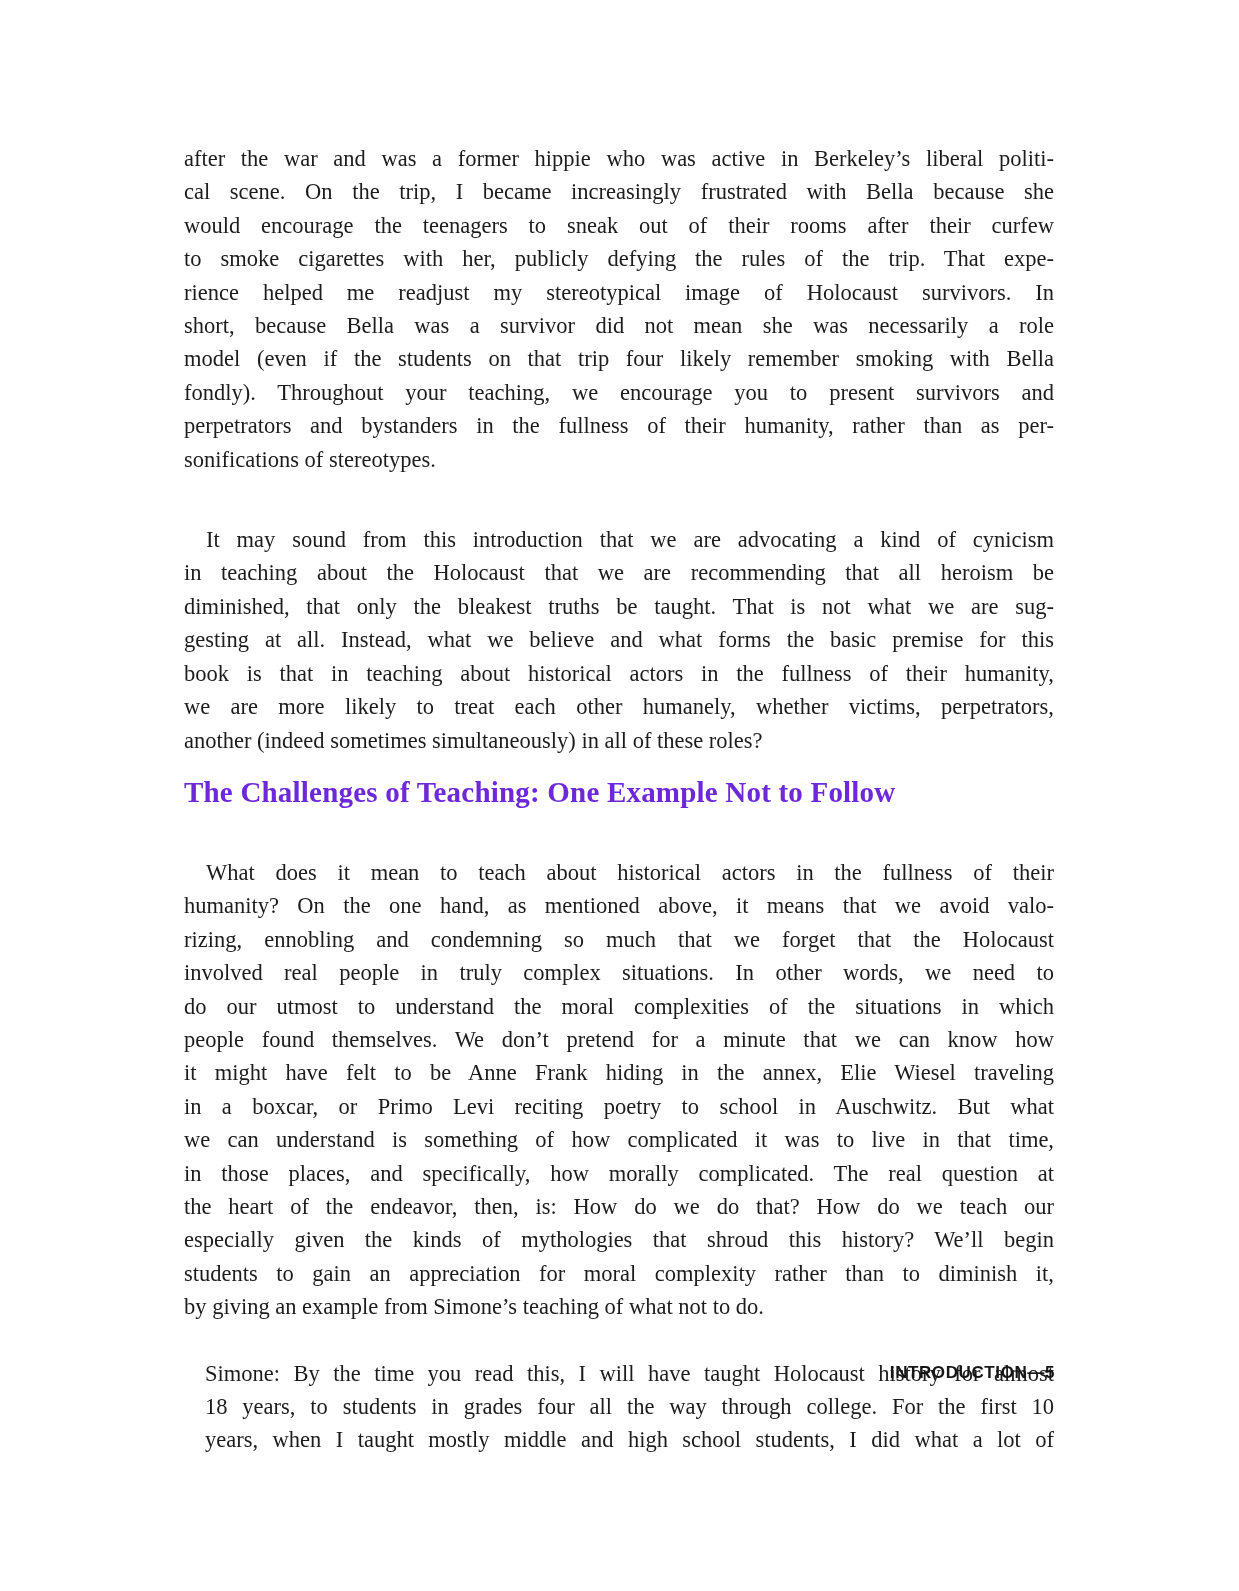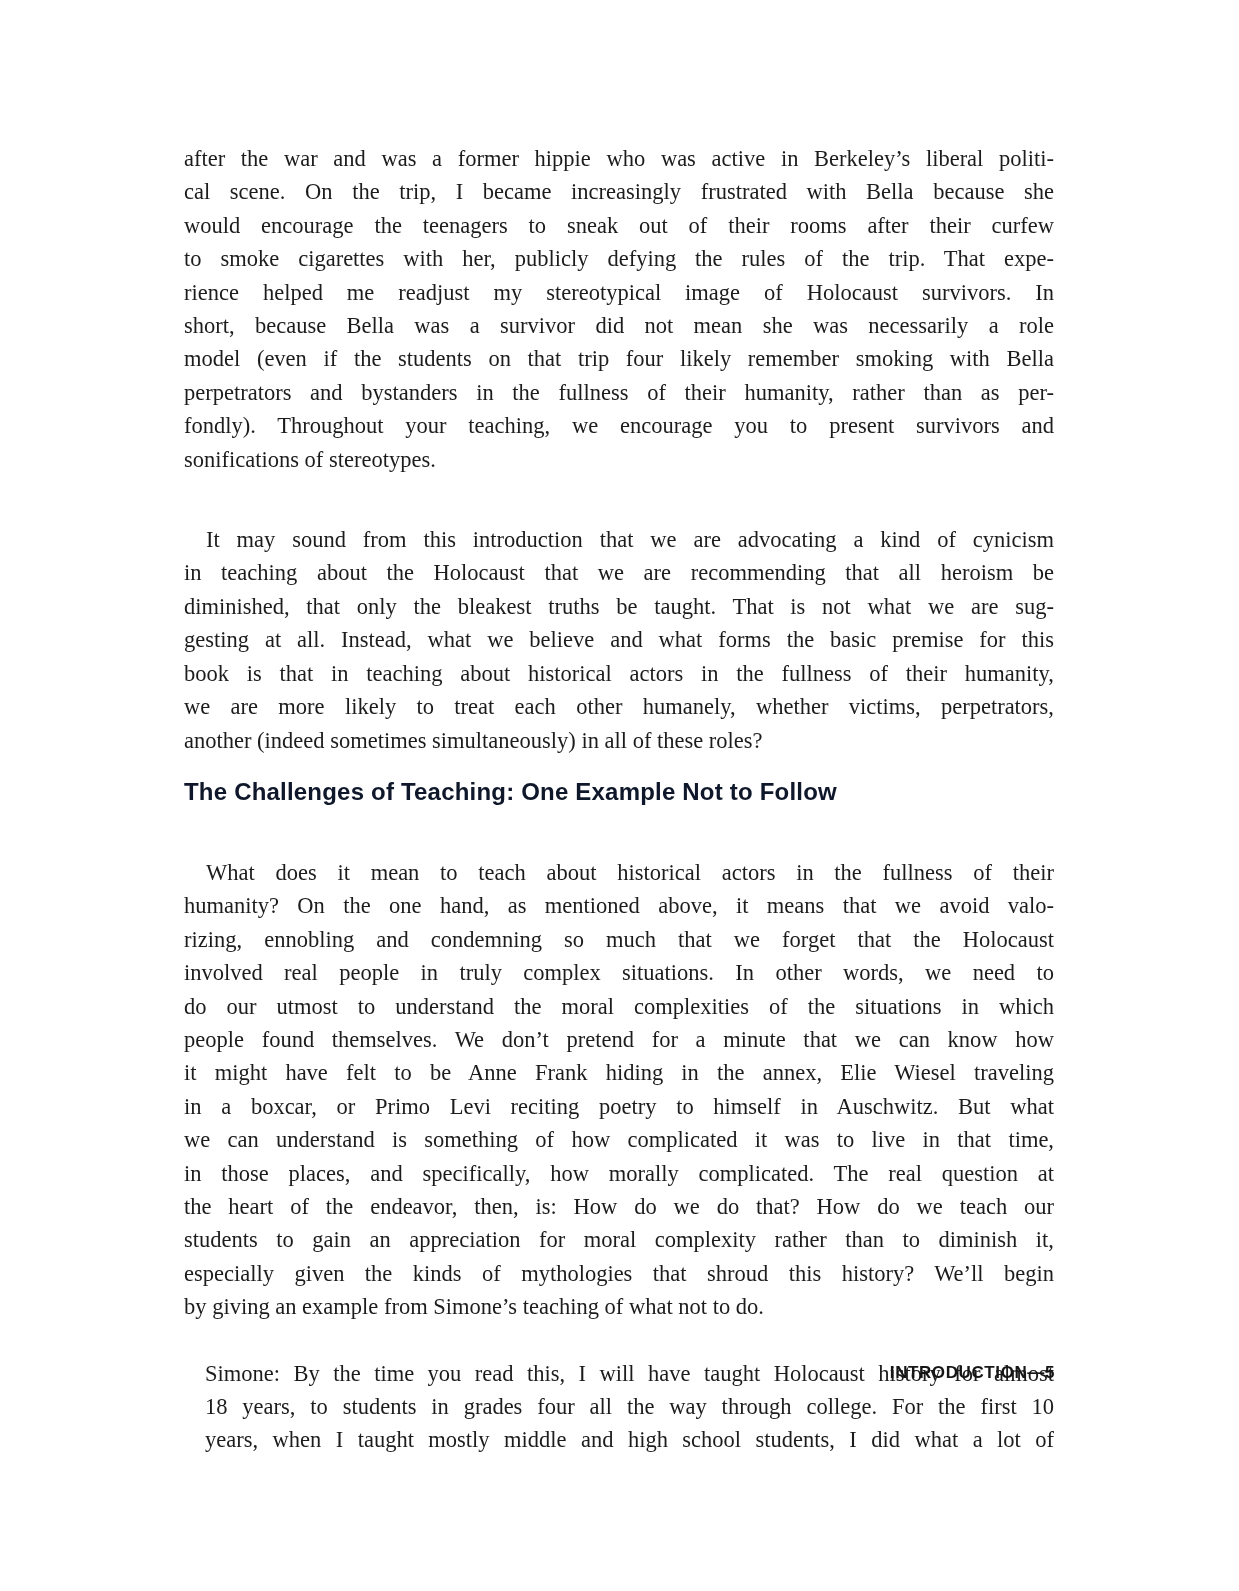--- a/index.html
+++ b/index.html
@@ -37,26 +37,26 @@
   }
   .line {
     text-align: justify;
     text-align-last: justify;
     white-space: normal;
   }
   .line.last {
     text-align-last: left;
   }
   .heading {
-    font-family: Liberation Sans, sans-serif;
+    font-family: Liberation Serif, serif;
     font-weight: 600;
-    font-size: 24px;
+    font-size: 29px;
     line-height: 34px;
     letter-spacing: 0.2px;
-    color: #0f172a;
+    color: #6d28d9;
     margin: 18px 0 14px 0;
   }
   .footer {
     position: absolute;
     top: 1363px;
     right: 184px;
     font-family: "Liberation Sans", sans-serif;
     font-weight: 700;
     font-size: 17px;
     letter-spacing: 0.6px;
@@ -69,48 +69,48 @@
 <div class="page">
   <main class="text-block" id="body-root">
       <div class="para">
         <div class="line">after the war and was a former hippie who was active in Berkeley’s liberal politi-</div>
         <div class="line">cal scene. On the trip, I became increasingly frustrated with Bella because she</div>
         <div class="line">would encourage the teenagers to sneak out of their rooms after their curfew</div>
         <div class="line">to smoke cigarettes with her, publicly defying the rules of the trip. That expe-</div>
         <div class="line">rience helped me readjust my stereotypical image of Holocaust survivors. In</div>
         <div class="line">short, because Bella was a survivor did not mean she was necessarily a role</div>
         <div class="line">model (even if the students on that trip four likely remember smoking with Bella</div>
+        <div class="line">fondly). Throughout your teaching, we encourage you to present survivors and</div>
         <div class="line">perpetrators and bystanders in the fullness of their humanity, rather than as per-</div>
-        <div class="line">fondly). Throughout your teaching, we encourage you to present survivors and</div>
         <div class="line last">sonifications of stereotypes.</div>
       </div>
       <div class="para indent">
         <div class="line">It may sound from this introduction that we are advocating a kind of cynicism</div>
         <div class="line">in teaching about the Holocaust that we are recommending that all heroism be</div>
         <div class="line">diminished, that only the bleakest truths be taught. That is not what we are sug-</div>
         <div class="line">gesting at all. Instead, what we believe and what forms the basic premise for this</div>
         <div class="line">book is that in teaching about historical actors in the fullness of their humanity,</div>
         <div class="line">we are more likely to treat each other humanely, whether victims, perpetrators,</div>
         <div class="line last">another (indeed sometimes simultaneously) in all of these roles?</div>
       </div>
       <h2 class="heading">The Challenges of Teaching: One Example Not to Follow</h2>
       <div class="para indent">
         <div class="line">What does it mean to teach about historical actors in the fullness of their</div>
         <div class="line">humanity? On the one hand, as mentioned above, it means that we avoid valo-</div>
         <div class="line">rizing, ennobling and condemning so much that we forget that the Holocaust</div>
         <div class="line">involved real people in truly complex situations. In other words, we need to</div>
         <div class="line">do our utmost to understand the moral complexities of the situations in which</div>
         <div class="line">people found themselves. We don’t pretend for a minute that we can know how</div>
         <div class="line">it might have felt to be Anne Frank hiding in the annex, Elie Wiesel traveling</div>
-        <div class="line">in a boxcar, or Primo Levi reciting poetry to himself in Auschwitz. But what</div>
+        <div class="line">in a boxcar, or Primo Levi reciting poetry to school in Auschwitz. But what</div>
         <div class="line">we can understand is something of how complicated it was to live in that time,</div>
         <div class="line">in those places, and specifically, how morally complicated. The real question at</div>
         <div class="line">the heart of the endeavor, then, is: How do we do that? How do we teach our</div>
+        <div class="line">especially given the kinds of mythologies that shroud this history? We’ll begin</div>
         <div class="line">students to gain an appreciation for moral complexity rather than to diminish it,</div>
-        <div class="line">especially given the kinds of mythologies that shroud this history? We’ll begin</div>
         <div class="line last">by giving an example from Simone’s teaching of what not to do.</div>
       </div>
       <div class="para spaced">
         <div class="line">Simone: By the time you read this, I will have taught Holocaust history for almost</div>
         <div class="line">18 years, to students in grades four all the way through college. For the first 10</div>
         <div class="line">years, when I taught mostly middle and high school students, I did what a lot of</div>
       </div>
     </main>
   <div class="footer">
     <span>INTRODUCTION—5</span>

